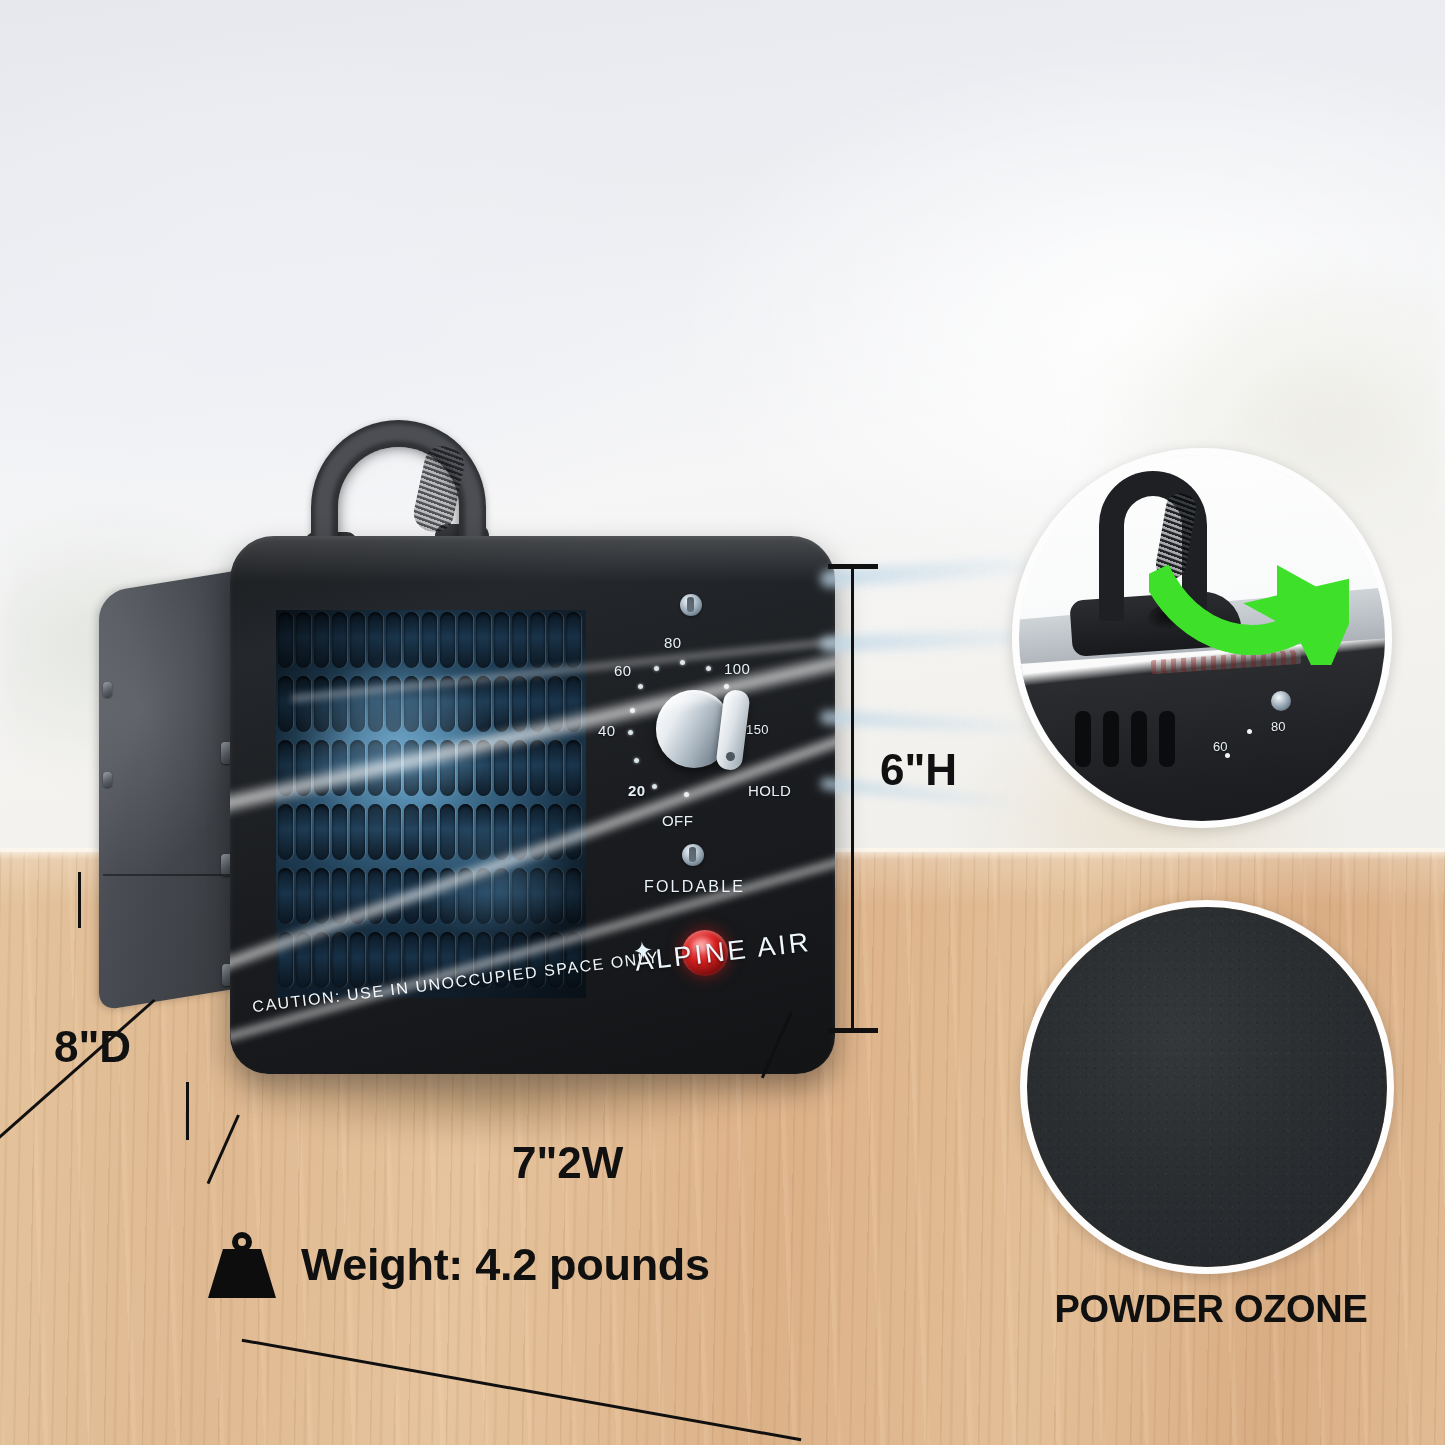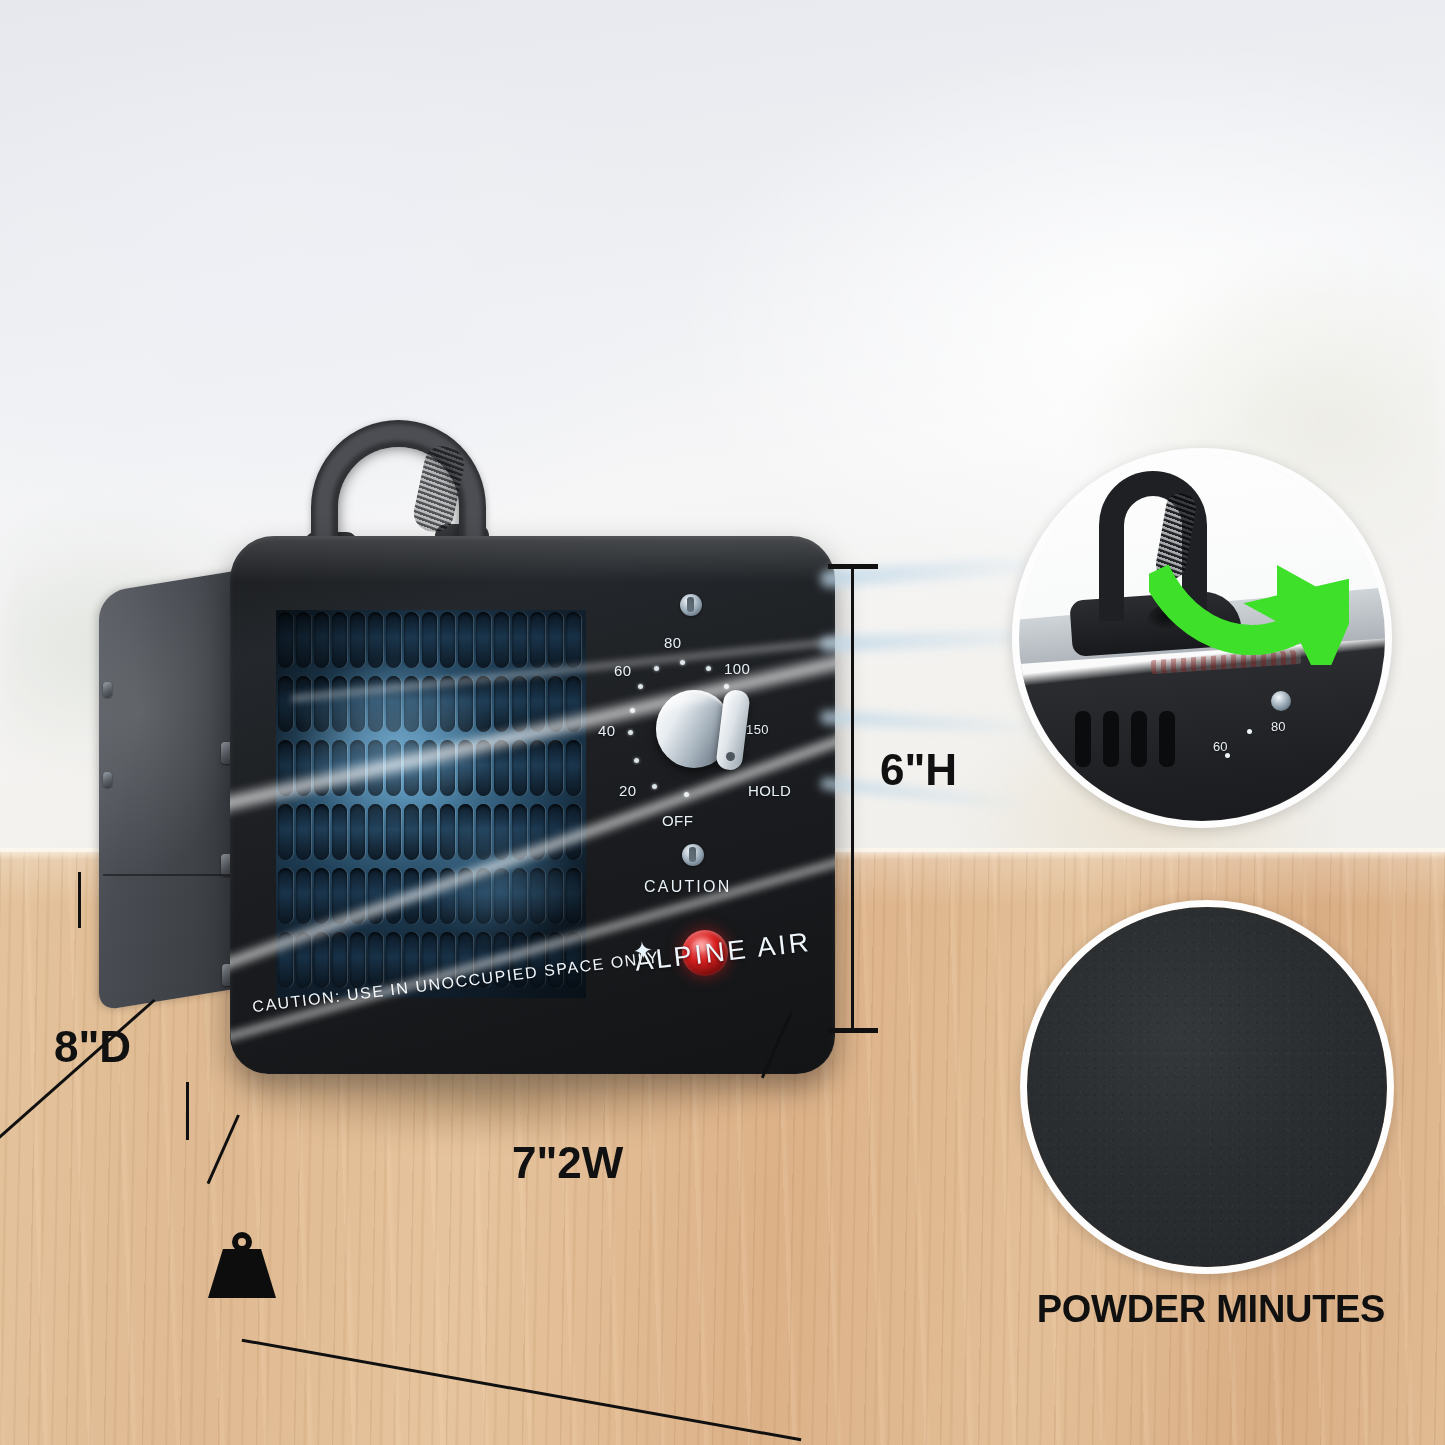--- a/index.html
+++ b/index.html
@@ -559,21 +559,21 @@
 
         <div class="controls">
 
           <div class="io-glyph" style="left:78px; top:0px;"></div>
 
           <div class="dial-label" style="left:62px; top:40px;">80</div>
           <div class="dial-label" style="left:12px; top:68px;">60</div>
           <div class="dial-label" style="left:122px; top:66px;">100</div>
           <div class="dial-label" style="left:-4px; top:128px;">40</div>
           <div class="dial-label" style="left:144px; top:128px; font-size:13px;">150</div>
-          <div class="dial-label" style="left:17px; top:188px;">20</div>
+          <div class="dial-label" style="left:26px; top:188px;font-weight:bold;">20</div>
           <div class="dial-label" style="left:60px; top:218px;">OFF</div>
           <div class="dial-label" style="left:146px; top:188px;">HOLD</div>
 
           <div class="tick" style="left:78px; top:66px;"></div>
           <div class="tick" style="left:52px; top:72px;"></div>
           <div class="tick" style="left:104px; top:72px;"></div>
           <div class="tick" style="left:36px; top:90px;"></div>
           <div class="tick" style="left:122px; top:90px;"></div>
           <div class="tick" style="left:28px; top:114px;"></div>
           <div class="tick" style="left:132px; top:114px;"></div>
@@ -581,21 +581,21 @@
           <div class="tick" style="left:136px; top:136px;"></div>
           <div class="tick" style="left:32px; top:164px;"></div>
           <div class="tick" style="left:50px; top:190px;"></div>
           <div class="tick" style="left:82px; top:198px;"></div>
 
           <div class="knob"></div>
           <div class="knob-pointer"></div>
           <div class="knob-pointer-dot"></div>
 
           <div class="io-glyph" style="left:80px; top:250px;"></div>
-          <div class="minutes-text" style="left:42px; top:284px;">CAUTION</div>
+          <div class="minutes-text" style="left:42px; top:284px;">FOLDABLE</div>
 
           <div class="led"></div>
         </div>
 
         <div class="logo">
           <div class="logo-star">✦</div>
           <div class="logo-text">ALPINE AIR</div>
         </div>
 
         <div class="caution">
@@ -632,20 +632,21 @@
   <div class="dim-line" style="left:237px; top:1115px; width:3px; height:75px; transform:rotate(24deg); transform-origin:top center;"></div>
   <div class="dim-line" style="left:520px; top:1106px; width:3px; height:568px; transform:rotate(100.1deg); transform-origin:center;"></div>
   <div class="dim-line" style="left:790px; top:1012px; width:3px; height:72px; transform:rotate(24deg); transform-origin:top center;"></div>
   <div class="dim-label" style="left:512px; top:1138px; font-size:44px;">7"2W</div>
 
   <div class="weight-row">
     <div class="weight-icon">
       <div class="ring"></div>
       <div class="blk"></div>
     </div>
+    <div class="weight-text">Weight: 4.2 pounds</div>
   </div>
 
   <div class="feature" style="left:1012px; top:448px; width:388px;">
     <div class="circle-frame" style="width:380px; height:380px;">
       <div class="hc-bg"></div>
       <div class="hc-surface"></div>
       <div class="hc-panel"></div>
       <div class="hc-sticker"></div>
 
       <div class="hc-base"></div>
@@ -677,16 +678,16 @@
         <div class="m-dot" style="left:16px; top:62px;"></div>
       </div>
     </div>
   </div>
 
   <div class="feature" style="left:1020px; top:900px; width:382px;">
     <div class="circle-frame" style="width:374px; height:374px;">
       <div class="pc-fill"></div>
       <div class="pc-noise"></div>
     </div>
-    <div class="feat-caption" style="top:388px;">POWDER MINUTES</div>
+    <div class="feat-caption" style="top:388px;">POWDER OZONE</div>
   </div>
 
 </div>
 
 </body></html>

